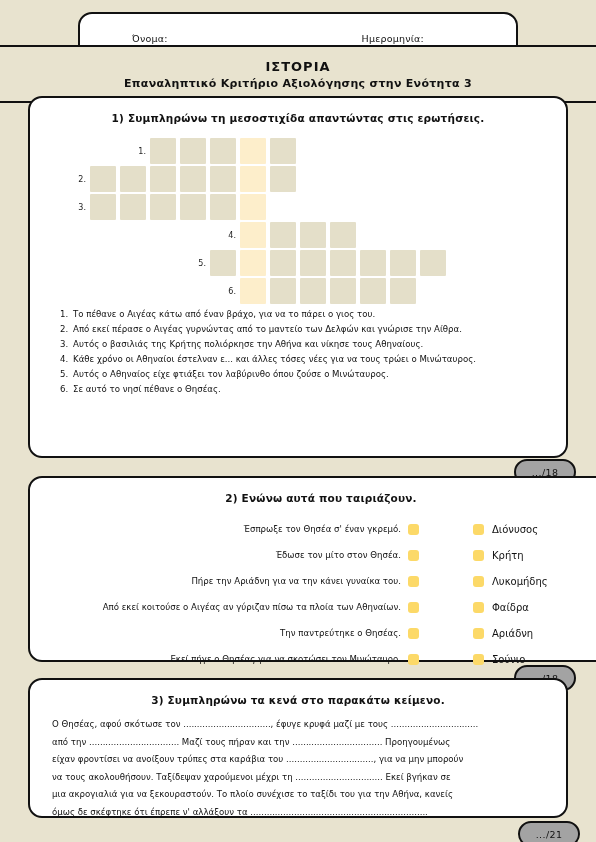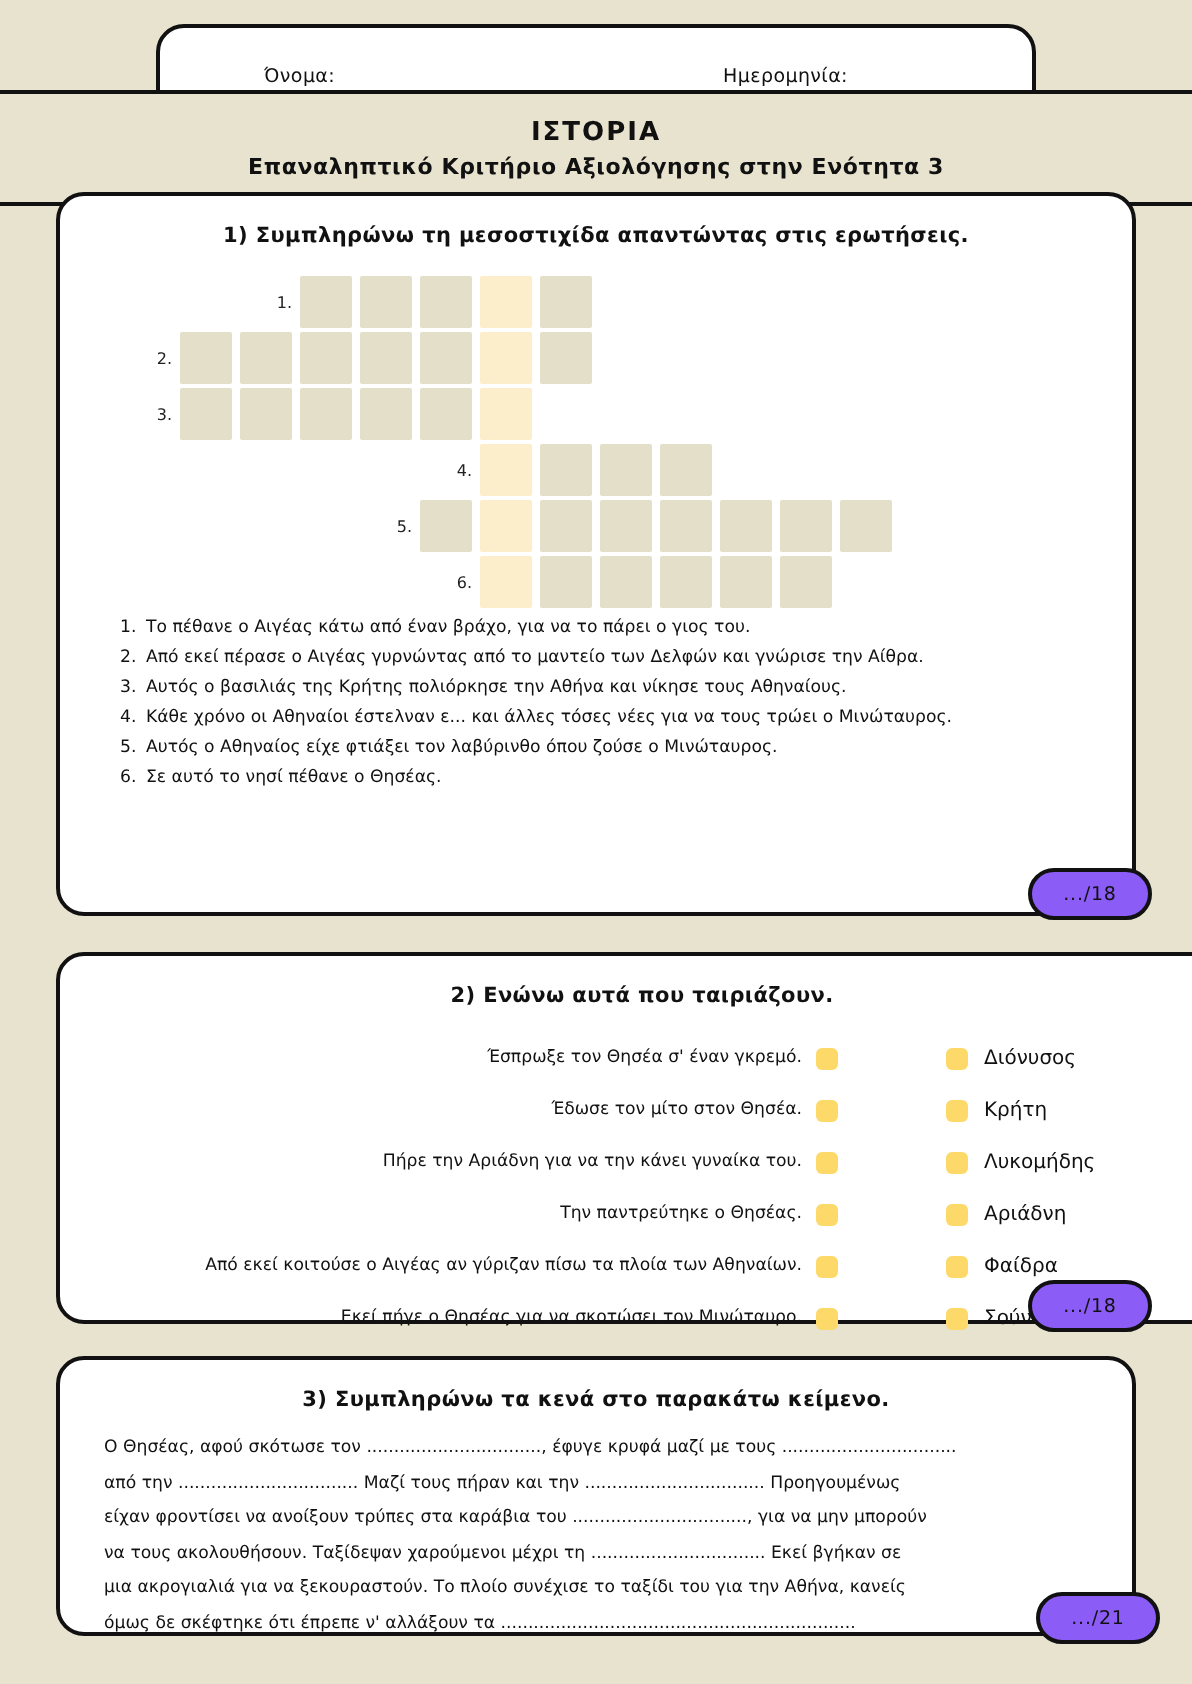--- a/index.html
+++ b/index.html
@@ -100,26 +100,26 @@
   #cloze{
     padding:10px 26px 0 22px;
     font-size:8.6px; color:#111; line-height:2.05;
     text-align:justify;
   }
   #cloze .ln{ display:block; white-space:nowrap; }
 
   
   .score-pill{
     position:absolute;
-    background:#8b5cf6;
+    background:#a3a3a3;
     border:2.5px solid #111;
     border-radius:14px;
     height:26px; width:62px;
     display:flex; align-items:center; justify-content:center;
-    font-size:9.5px; color:#111; letter-spacing:.4px;
+    font-size:9.5px; color:#111; letter-spacing:.4px;margin-top:25px;
   }
   #score1{ left:514px; top:434px; }
   #score2{ left:514px; top:640px; }
   #score3{ left:518px; top:796px; }
 </style>
 </head>
 <body>
 
 <div class="panel" id="name-date-panel">
   <div class="nd-row">
@@ -227,32 +227,32 @@
         <div class="match-right">Κρήτη</div>
       </div>
       <div class="match-row">
         <div class="match-left">Πήρε την Αριάδνη για να την κάνει γυναίκα του.</div>
         <div class="dot"></div>
         <div class="match-gap"></div>
         <div class="dot"></div>
         <div class="match-right">Λυκομήδης</div>
       </div>
       <div class="match-row">
+        <div class="match-left">Από εκεί κοιτούσε ο Αιγέας αν γύριζαν πίσω τα πλοία των Αθηναίων.</div>
+        <div class="dot"></div>
+        <div class="match-gap"></div>
+        <div class="dot"></div>
+        <div class="match-right">Φαίδρα</div>
+      </div>
+      <div class="match-row">
         <div class="match-left">Την παντρεύτηκε ο Θησέας.</div>
         <div class="dot"></div>
         <div class="match-gap"></div>
         <div class="dot"></div>
         <div class="match-right">Αριάδνη</div>
-      </div>
-      <div class="match-row">
-        <div class="match-left">Από εκεί κοιτούσε ο Αιγέας αν γύριζαν πίσω τα πλοία των Αθηναίων.</div>
-        <div class="dot"></div>
-        <div class="match-gap"></div>
-        <div class="dot"></div>
-        <div class="match-right">Φαίδρα</div>
       </div>
       <div class="match-row">
         <div class="match-left">Εκεί πήγε ο Θησέας για να σκοτώσει τον Μινώταυρο.</div>
         <div class="dot"></div>
         <div class="match-gap"></div>
         <div class="dot"></div>
         <div class="match-right">Σούνιο</div>
       </div>
     </div>
 </div>

